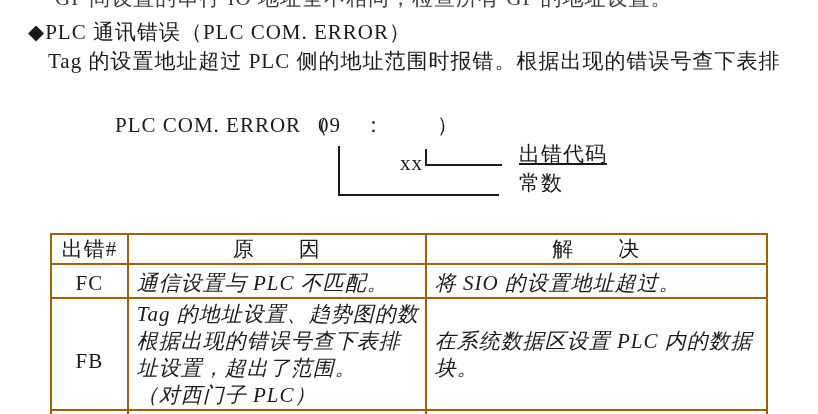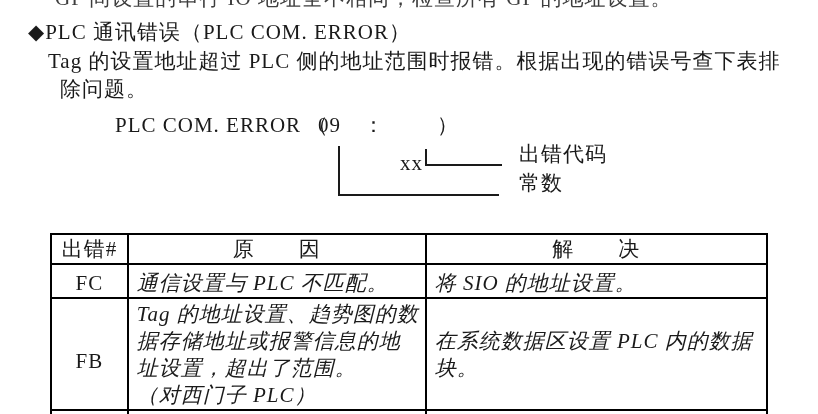--- a/index.html
+++ b/index.html
@@ -32,34 +32,34 @@
   .ef-code   { top: 114px; left: 400px; margin-top: 38px; }
   .ef-close  { top: 114px; left: 437px; }
   .callout {
     position: absolute;
     background: #1a1a1a;
   }
   .co-a-v { left: 425px; top: 149px; width: 2px; height: 17px; }
   .co-a-h { left: 425px; top: 164px; width: 77px; height: 2px; }
   .co-b-v { left: 338px; top: 146px; width: 2px; height: 50px; }
   .co-b-h { left: 338px; top: 194px; width: 161px; height: 2px; }
-  .lbl-code  { top: 143px; left: 519px; }
+  .lbl-code  { top: 143px; left: 519px; text-decoration: underline; }
   .lbl-const { top: 172px; left: 519px; }
 
   
   table.err {
     position: absolute;
     left: 50px;
     top: 233px;
     width: 718px;
     border-collapse: collapse;
     table-layout: fixed;
   }
   table.err th, table.err td {
-    border: 2px solid #000000;
+    border: 2px solid #a16207;
     font-size: 21px;
     line-height: 27px;
     letter-spacing: 1px;
     font-weight: normal;
     vertical-align: middle;
     overflow: hidden;
   }
   .col-code { width: 76px; }
   .col-cause { width: 295px; }
   .col-fix { width: 338px; }
@@ -76,21 +76,20 @@
 </head>
 <body>
 
 <div class="page">
 
   <div class="txt top-clip">GP 间设置的串行 IO 地址全不相同，检查所有 GP 的地址设置。</div>
 
   <div class="txt body1">Tag 的设置地址超过 PLC 侧的地址范围时报错。根据出现的错误号查下表排</div>
 
   <div class="txt heading">◆PLC 通讯错误（PLC COM. ERROR）</div>
-  <div class="txt body2">除问题。</div>
 
   <div class="txt ef-prefix">PLC COM. ERROR （</div>
   <div class="txt ef-const">09</div>
   <div class="txt ef-colon">：</div>
   <div class="txt ef-code">xx</div>
   <div class="txt ef-close">）</div>
 
   <div class="callout co-a-v"></div>
   <div class="callout co-a-h"></div>
   <div class="callout co-b-v"></div>
@@ -105,28 +104,28 @@
       <th class="col-code">出错#</th>
       <th class="col-cause">原　　因</th>
       <th class="col-fix">解　　决</th>
     </tr>
     <tr class="r-fc">
       <td class="code">FC</td>
       <td class="body-cell">
         <div class="cell-line">通信设置与 PLC 不匹配。</div>
       </td>
       <td class="body-cell">
-        <div class="cell-line">将 SIO 的地址设置。</div>
+        <div class="cell-line">将 SIO 的设置地址超过。</div>
       </td>
     </tr>
     <tr class="r-fb">
       <td class="code">FB</td>
       <td class="body-cell">
         <div class="cell-line">Tag 的地址设置、趋势图的数</div>
-        <div class="cell-line">据存储地址或报警信息的地</div>
+        <div class="cell-line">根据出现的错误号查下表排</div>
         <div class="cell-line">址设置，超出了范围。</div>
         <div class="cell-line">（对西门子 PLC）</div>
       </td>
       <td class="body-cell">
         <div class="cell-line">在系统数据区设置 PLC 内的数据</div>
         <div class="cell-line">块。</div>
       </td>
     </tr>
     <tr class="r-cut">
       <td class="code"></td>

